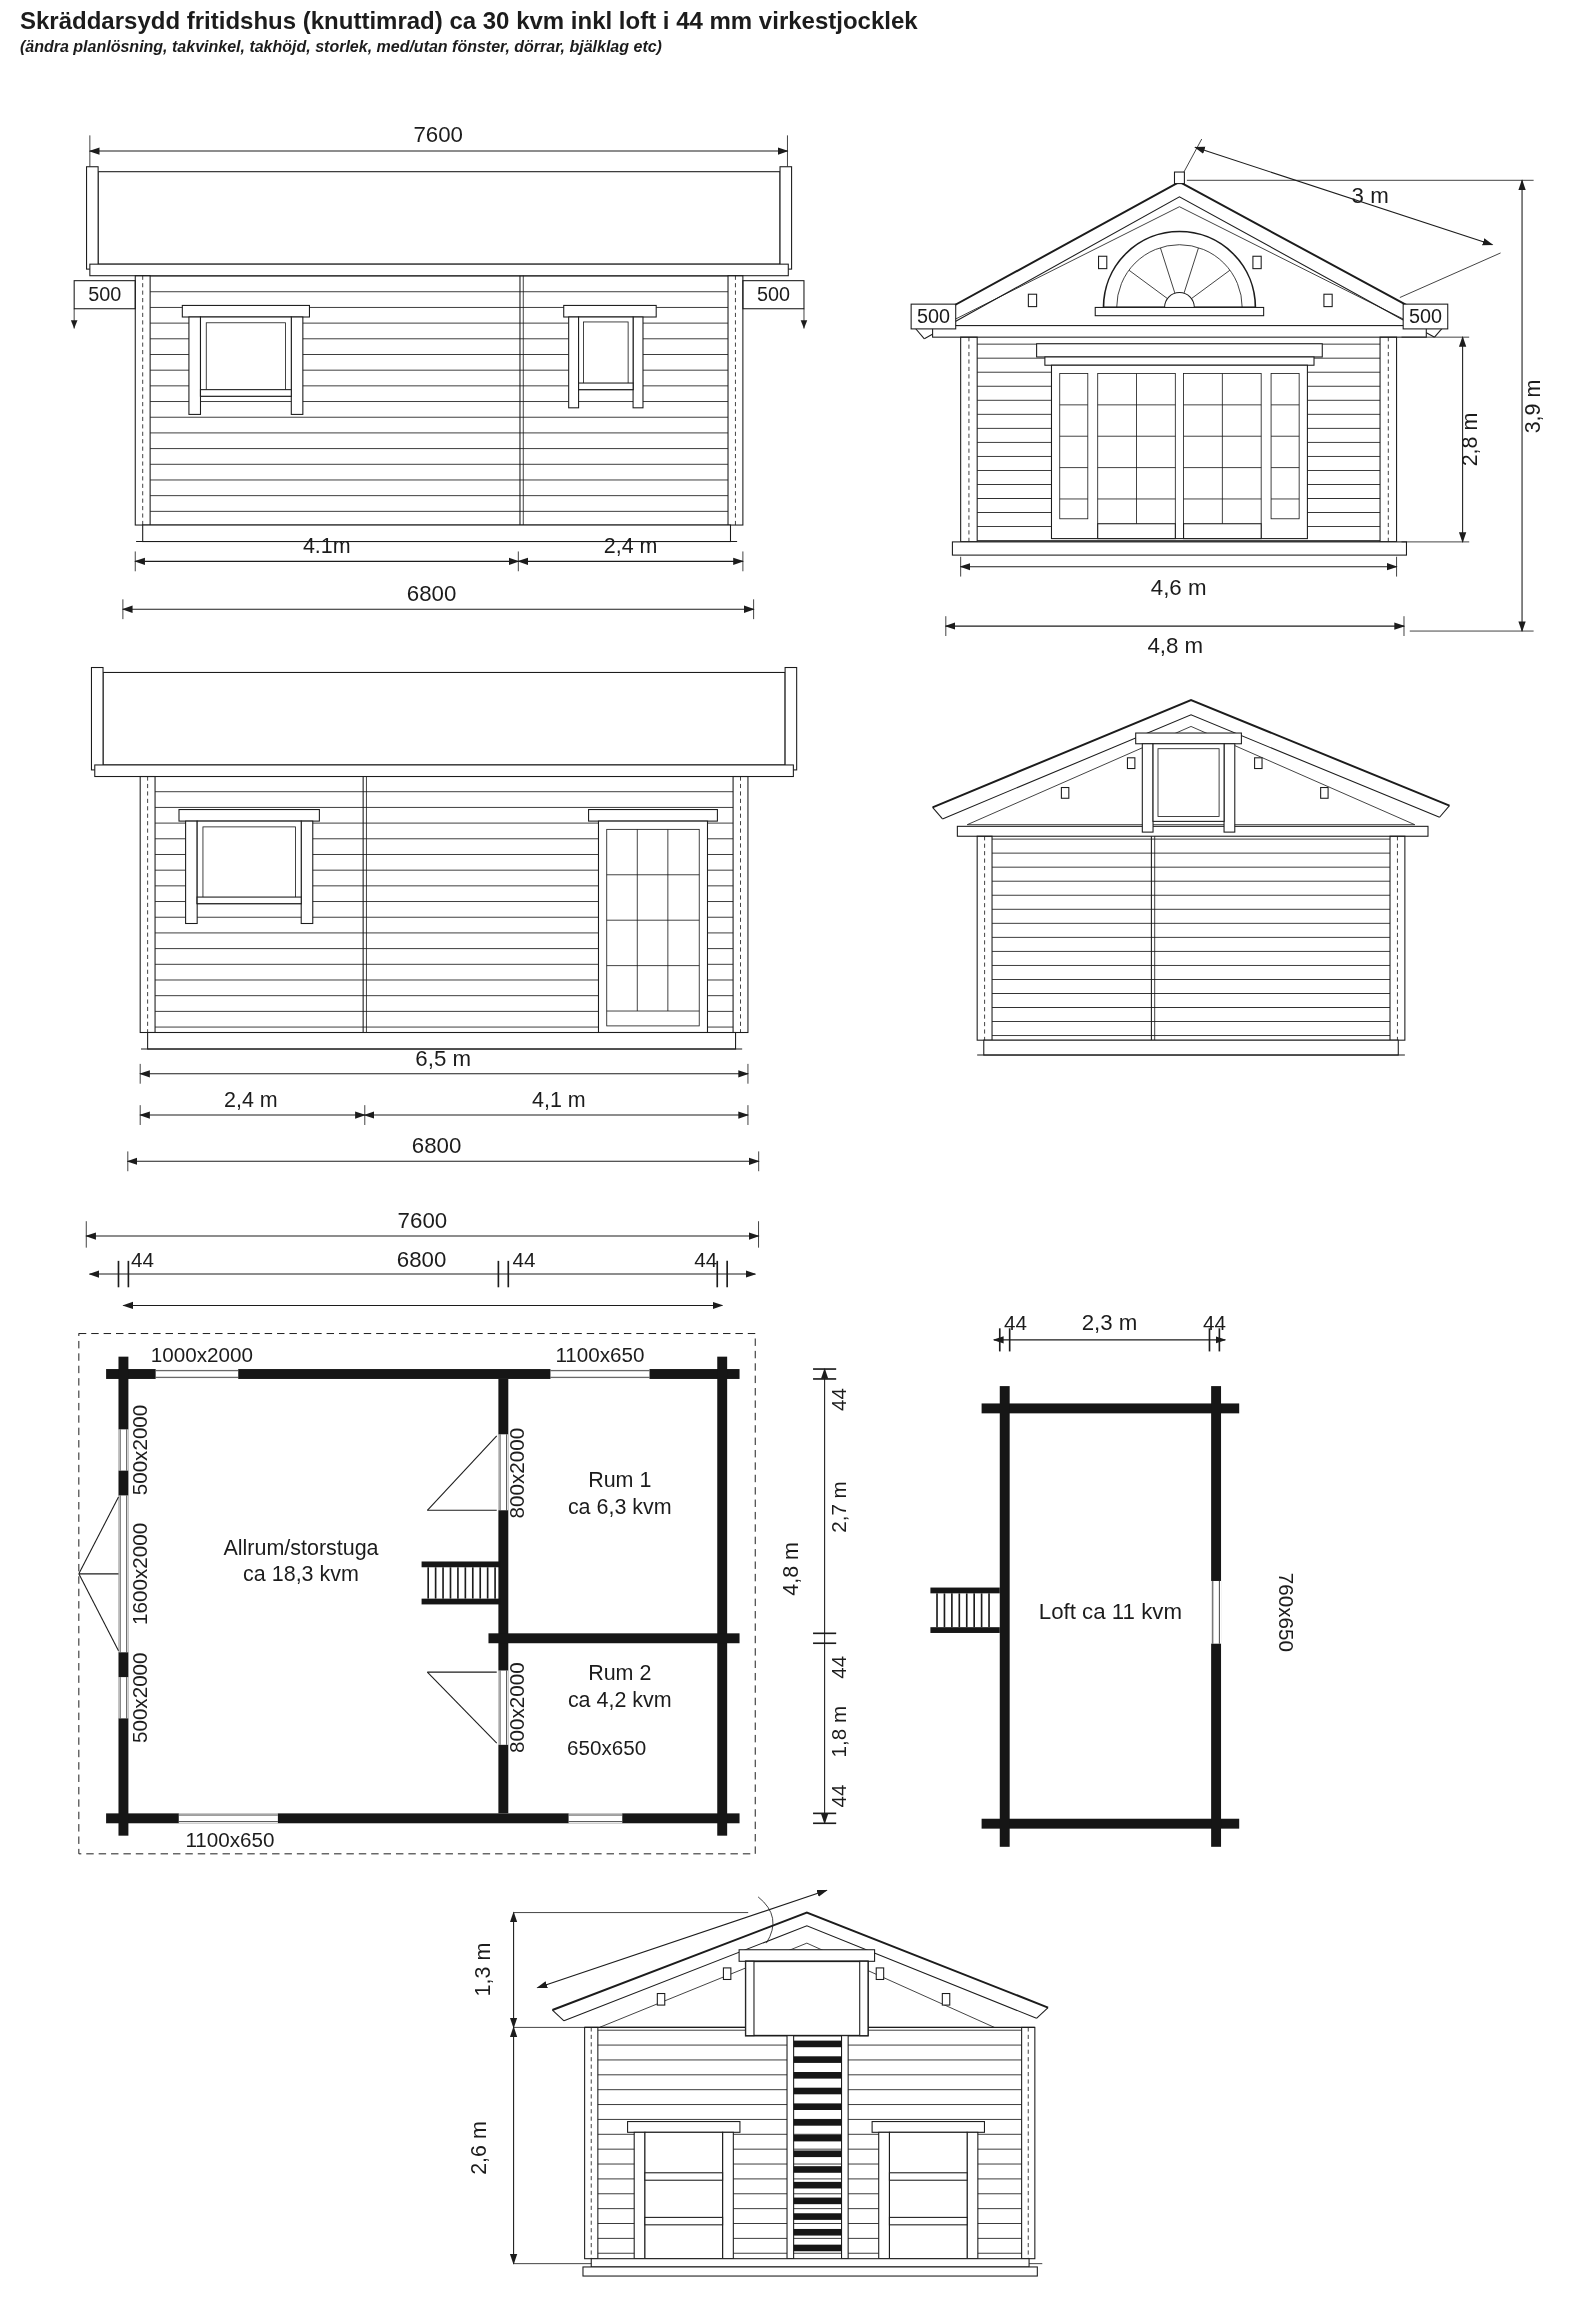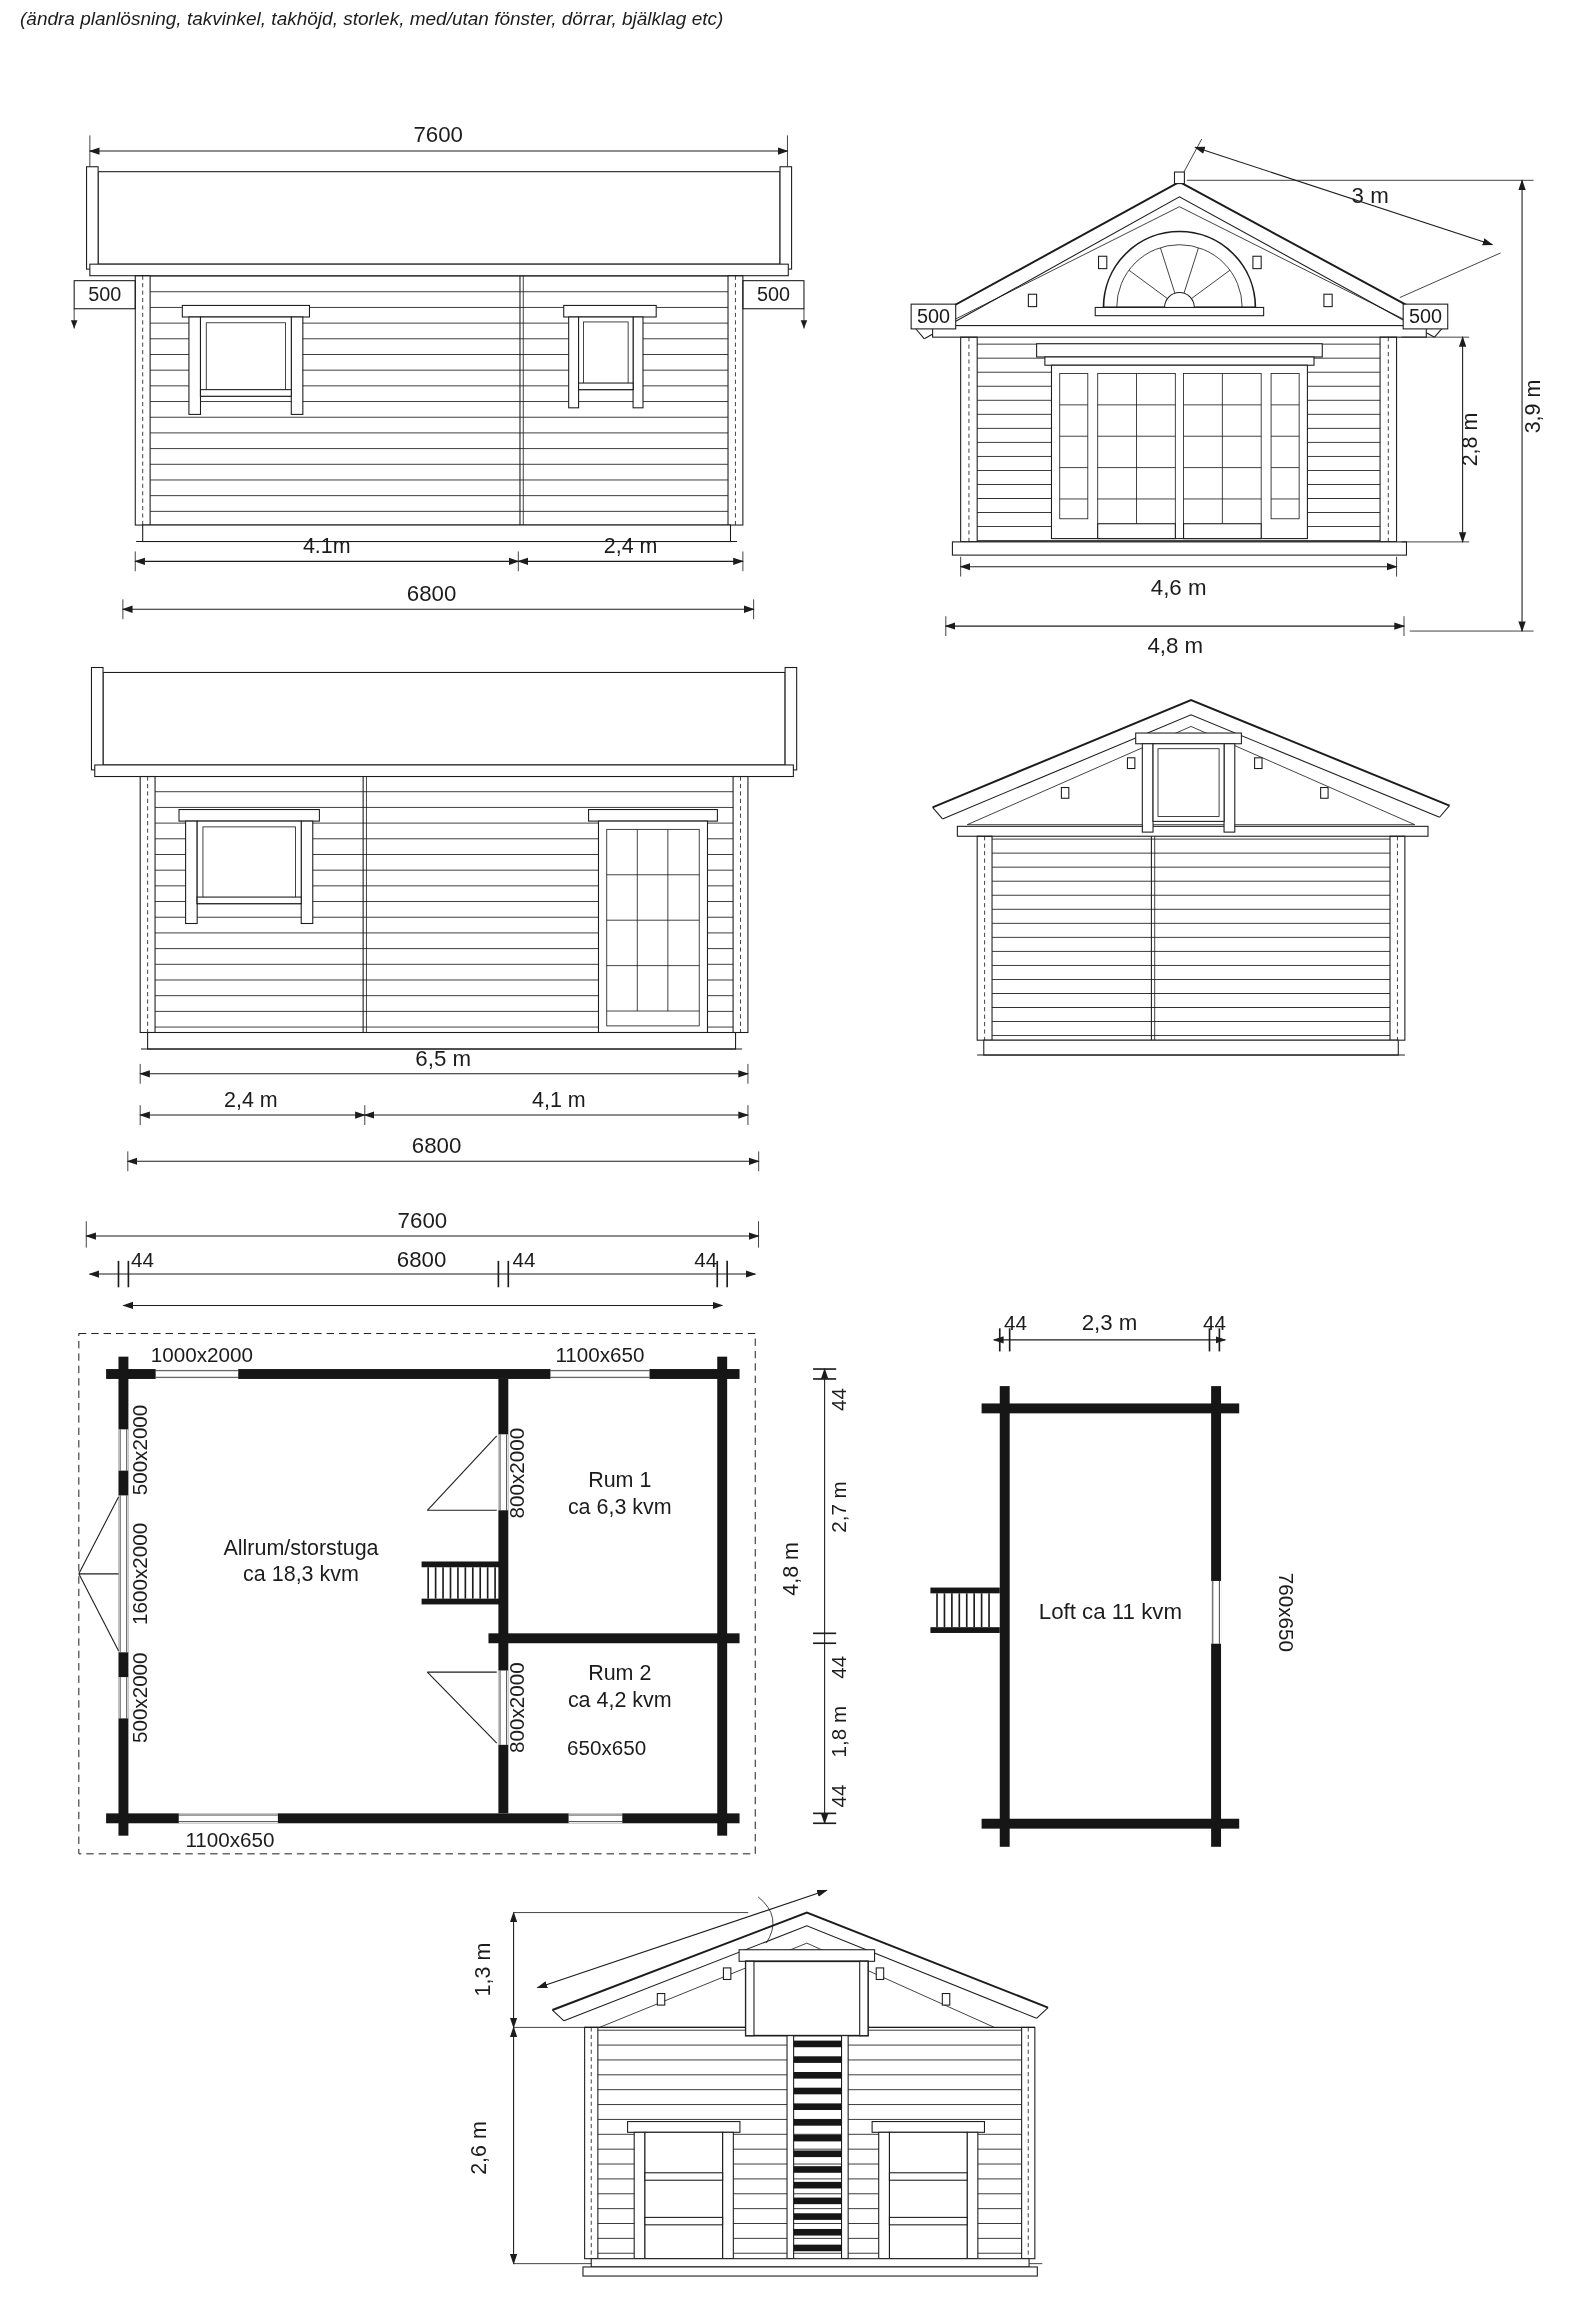--- a/index.html
+++ b/index.html
@@ -1,20 +1,20 @@
 <!DOCTYPE html>
 <html style="font-size:13.2px"><head>
 <meta charset="utf-8">
 <style>
   html,body{margin:0;padding:0;background:#ffffff;}
   body{width:1586px;height:2319px;position:relative;overflow:hidden;
        font-family:"Liberation Sans",sans-serif;color:#1c1c1c;}
   .hdr{position:absolute;left:20px;top:6.6px;width:1156px;}
   .hdr h1{margin:0;font-size:24px;font-weight:bold;line-height:1.2;}
-  .hdr h2{margin:1.7px 0 0 0;font-size:19px;font-weight:normal;font-style:italic;line-height:1.2;}
+  .hdr h2{margin:1.7px 0 0 0;font-size:16px;font-weight:bold;font-style:italic;line-height:1.2;}
   .drawing{position:absolute;text-decoration:underline;}
   svg{display:block;overflow:visible;}
   .ln{stroke:#1c1c1c;fill:none;stroke-width:1.3;}
   .ln2{stroke:#1c1c1c;fill:none;stroke-width:2.4;}
   .lnt{stroke:#1c1c1c;fill:none;stroke-width:1;}
   .tick{stroke:#1c1c1c;stroke-width:2;}
   .dash{stroke:#1c1c1c;stroke-width:1.2;fill:none;stroke-dasharray:9 6;}
   .dashf{stroke:#1c1c1c;stroke-width:1;fill:none;stroke-dasharray:5 4;}
   .fillw{fill:#ffffff;stroke:#1c1c1c;stroke-width:1.3;}
   .fillw2{fill:#ffffff;stroke:#1c1c1c;stroke-width:2;}
@@ -22,20 +22,21 @@
   .arr{fill:#1c1c1c;}
   text{font-family:"Liberation Sans",sans-serif;fill:#1c1c1c;font-size:26px;text-anchor:middle;}
   text.big{font-size:27px;}
   text.sm{font-size:24px;}
   text.pl{font-size:25px;}
 </style>
 </head>
 <body>
 
 <div class="hdr">
+  <h1>Skräddarsydd fritidshus (knuttimrad) ca 30 kvm inkl loft i 44 mm virkestjocklek</h1>
   <h2>(ändra planlösning, takvinkel, takhöjd, storlek, med/utan fönster, dörrar, bjälklag etc)</h2>
 </div>
 
 <div class="drawing" style="left:50px;top:104px;width:793px;height:549px;">
 <svg width="793" height="549" viewBox="0 0 960 665">
   <defs>
     <marker id="mk1" viewBox="0 0 10 10" refX="9" refY="5" markerWidth="10" markerHeight="10" orient="auto-start-reverse">
       <path d="M0,1.6 L10,5 L0,8.4 z" class="arr"></path>
     </marker>
     <pattern id="plog1" width="8" height="19" patternUnits="userSpaceOnUse">

